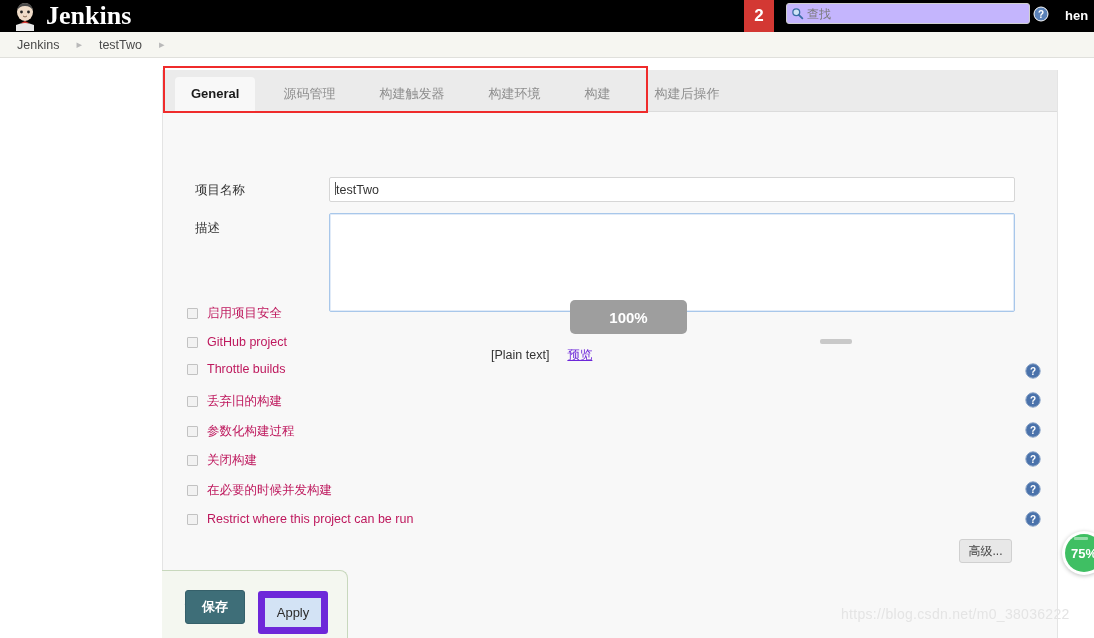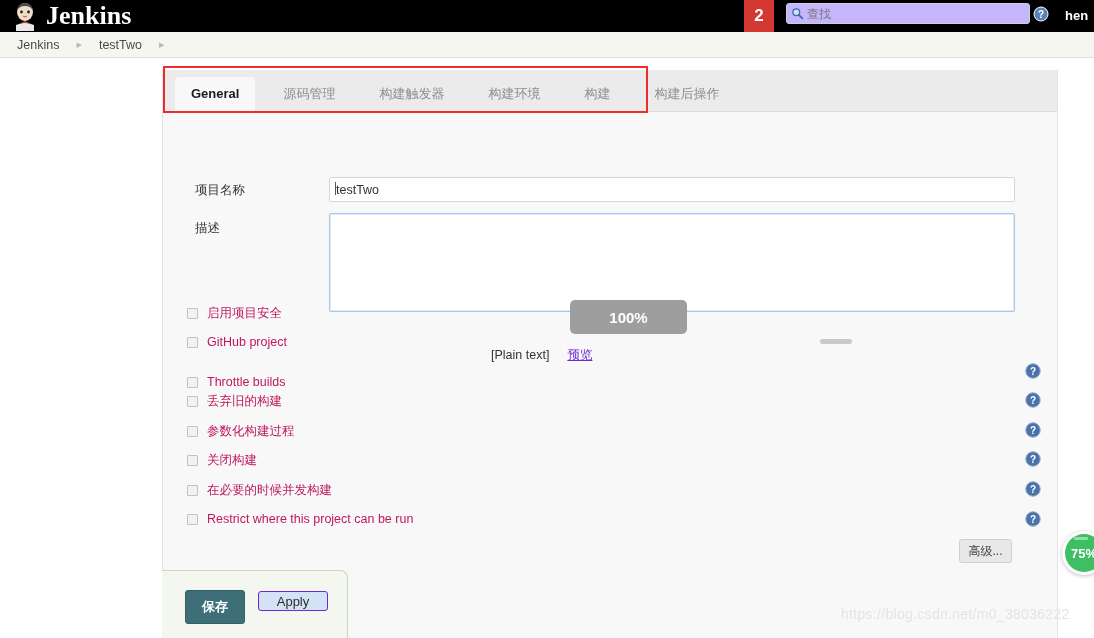--- a/index.html
+++ b/index.html
@@ -168,22 +168,22 @@
     color: #d8d8d8; white-space: nowrap; z-index: 1;
   }
   .btn-save {
     position: absolute; left: 185px; top: 590px; width: 60px; height: 34px;
     background: #3e6e78; border: 1px solid #35606a; border-radius: 3px;
     color: #ffffff; font-size: 13px; font-weight: bold;
     display: flex; align-items: center; justify-content: center;
     cursor: pointer; z-index: 25; box-sizing: border-box;
   }
   .btn-apply {
-    position: absolute; left: 258px; top: 591px; width: 70px; height: 20px;
-    background: #d3e3f5; border: 1px solid #6d28d9; border-radius: 3px;
+    position: absolute; left: 258px; top: 591px; width: 70px; height: 43px;
+    background: #d3e3f5; border: 7px solid #6d28d9; border-radius: 3px;
     color: #2c2c2c; font-size: 13px;
     display: flex; align-items: center; justify-content: center;
     cursor: pointer; z-index: 25; box-sizing: border-box;
   }
 
   
   .watermark {
     position: absolute; left: 841px; top: 606px; font-size: 14px;
     color: #e4e4e4; white-space: nowrap; letter-spacing: .3px;
   }
@@ -279,21 +279,21 @@
     </div>
 
     <div class="cb-row" style="left:24px; top:235px;">
       <span class="cb-box"></span>
       <span class="cb-label">启用项目安全</span>
     </div>
     <div class="cb-row" style="left:24px; top:264px;">
       <span class="cb-box"></span>
       <span class="cb-label">GitHub project</span>
     </div>
-    <div class="cb-row" style="left:24px; top:304px;">
+    <div class="cb-row" style="left:24px; top:291px;">
       <span class="cb-box"></span>
       <span class="cb-label">Throttle builds</span>
     </div>
     <div class="cb-row" style="left:24px; top:323px;">
       <span class="cb-box"></span>
       <span class="cb-label">丢弃旧的构建</span>
     </div>
     <div class="cb-row" style="left:24px; top:353px;">
       <span class="cb-box"></span>
       <span class="cb-label">参数化构建过程</span>

